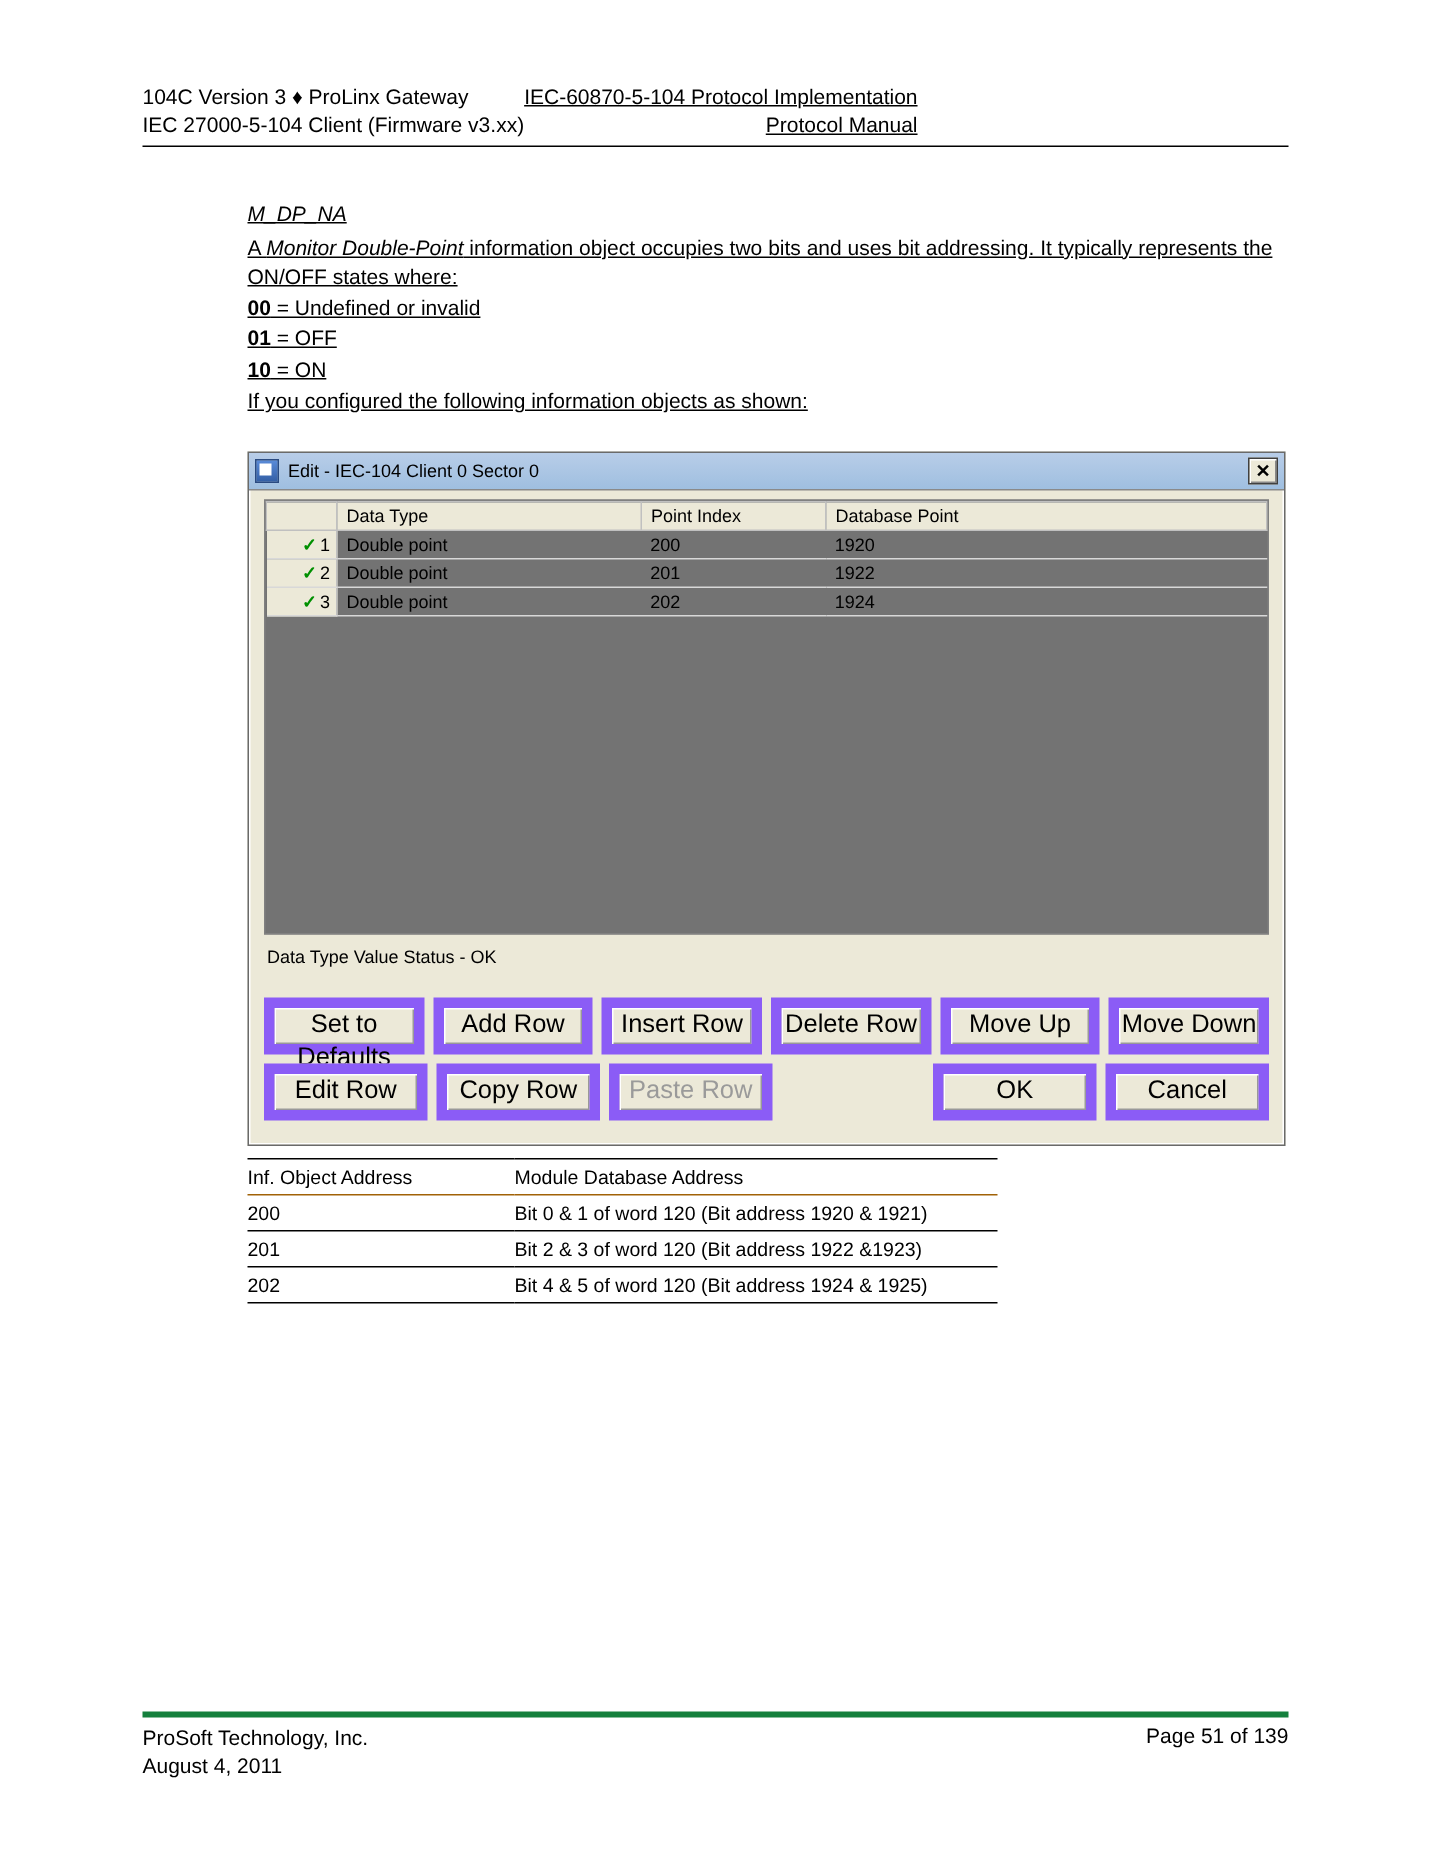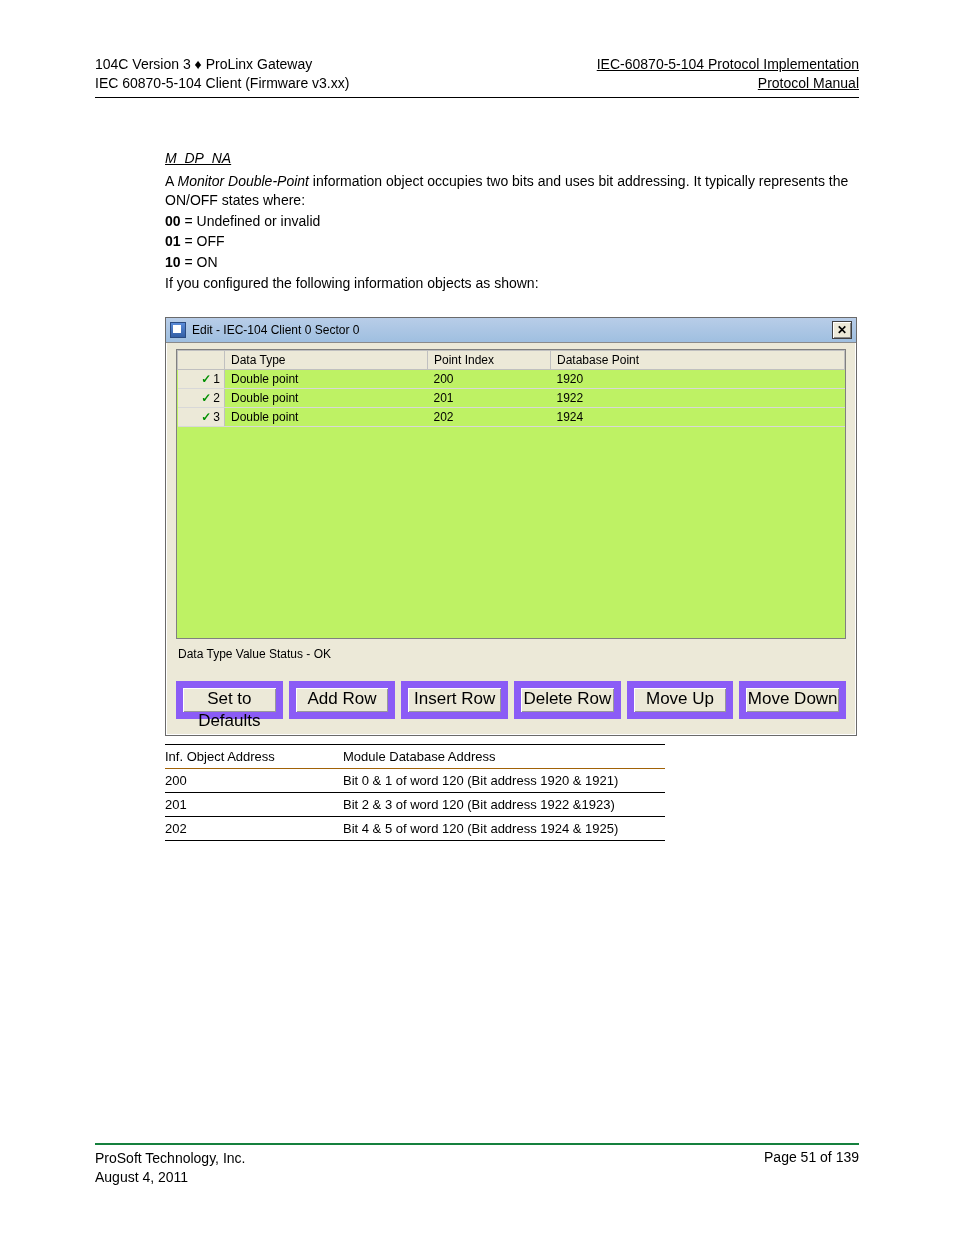--- a/index.html
+++ b/index.html
@@ -12,38 +12,37 @@
   }
   .page {
     width: 954px;
     height: 1235px;
     position: relative;
     box-sizing: border-box;
     padding: 55px 95px 0 95px;
   }
   .hdr {
     display: flex;
-    justify-content: space-between;
     border-bottom: 1px solid #000;
     padding-bottom: 4px;
-    margin-bottom: 52px;
+    margin-bottom: 36px;
     font-size: 14px;
   }
   .hdr-left, .hdr-right { line-height: 1.35; }
   .hdr-right { text-align: right; text-decoration: underline; }
   .content {
     margin-left: 70px;
     margin-right: 0;
   }
   .section-title {
     font-style: italic;
     text-decoration: underline;
     margin-bottom: 6px;
   }
-  .para { margin: 2px 0; line-height: 1.35; }
+  .para { margin: 2px 0; line-height: 1.35; text-decoration: underline; }
   .bold { font-weight: bold; }
   .italic { font-style: italic; }
   
   .dialog {
     width: 690px;
     margin-top: 24px;
     border: 1px solid #6a6a6a;
     background: #ece9d8;
     font-family: Tahoma, Arial, sans-serif;
     font-size: 12px;
@@ -72,21 +71,21 @@
     width: 18px; height: 16px;
     background: #ece9d8;
     border: 1px solid #404040;
     box-shadow: 1px 1px 0 #fff inset, -1px -1px 0 #888 inset;
     display: flex; align-items: center; justify-content: center;
     font-weight: bold; font-size: 12px;
     cursor: pointer;
   }
   .grid-wrap {
     margin: 6px 10px 0 10px;
-    background: #bef264;
+    background: #737373;
     border: 1px solid #808080;
     height: 290px;
     box-sizing: border-box;
     overflow: hidden;
   }
   table.grid { width: 100%; border-collapse: collapse; }
   .grid th {
     background: #ece9d8;
     font-weight: normal;
     text-align: left;
@@ -154,36 +153,36 @@
   .addr-tbl td {
     border-bottom: 1px solid #000;
     padding: 4px 8px 4px 0;
   }
   
   .ftr {
     position: absolute;
     bottom: 48px;
     left: 95px;
     right: 95px;
-    border-top: 2px solid #15803d;
+    border-top: 4px solid #15803d;
     padding-top: 4px;
     display: flex;
     justify-content: space-between;
     font-size: 14px;
   }
   .ftr-left { line-height: 1.35; }
 </style>
 </head>
 <body>
 
 <div class="page">
   <div class="hdr">
     <div class="hdr-left">
       <div>104C Version 3 ♦ ProLinx Gateway</div>
-      <div>IEC 60870-5-104 Client (Firmware v3.xx)</div>
+      <div>IEC 27000-5-104 Client (Firmware v3.xx)</div>
     </div>
     <div class="hdr-right">
       <div>IEC-60870-5-104 Protocol Implementation</div>
       <div>Protocol Manual</div>
     </div>
   </div>
 
   <div class="content">
     <div class="section-title">M_DP_NA</div>
     <div class="para">
@@ -233,20 +232,28 @@
       <div class="status-line">Data Type Value Status - OK</div>
       <div class="btn-rows">
         <div class="btn-row">
           <div class="dlg-btn">Set to Defaults</div>
           <div class="dlg-btn">Add Row</div>
           <div class="dlg-btn">Insert Row</div>
           <div class="dlg-btn">Delete Row</div>
           <div class="dlg-btn">Move Up</div>
           <div class="dlg-btn">Move Down</div>
         </div>
+        <div class="btn-row">
+          <div class="dlg-btn">Edit Row</div>
+          <div class="dlg-btn">Copy Row</div>
+          <div class="dlg-btn disabled">Paste Row</div>
+          <div class="spacer"></div>
+          <div class="dlg-btn">OK</div>
+          <div class="dlg-btn">Cancel</div>
+        </div>
       </div>
     </div>
 
 
     <table class="addr-tbl">
       <tbody>
           <tr>
         <th style="width:170px">Inf. Object Address</th>
         <th>Module Database Address</th>
       </tr>

